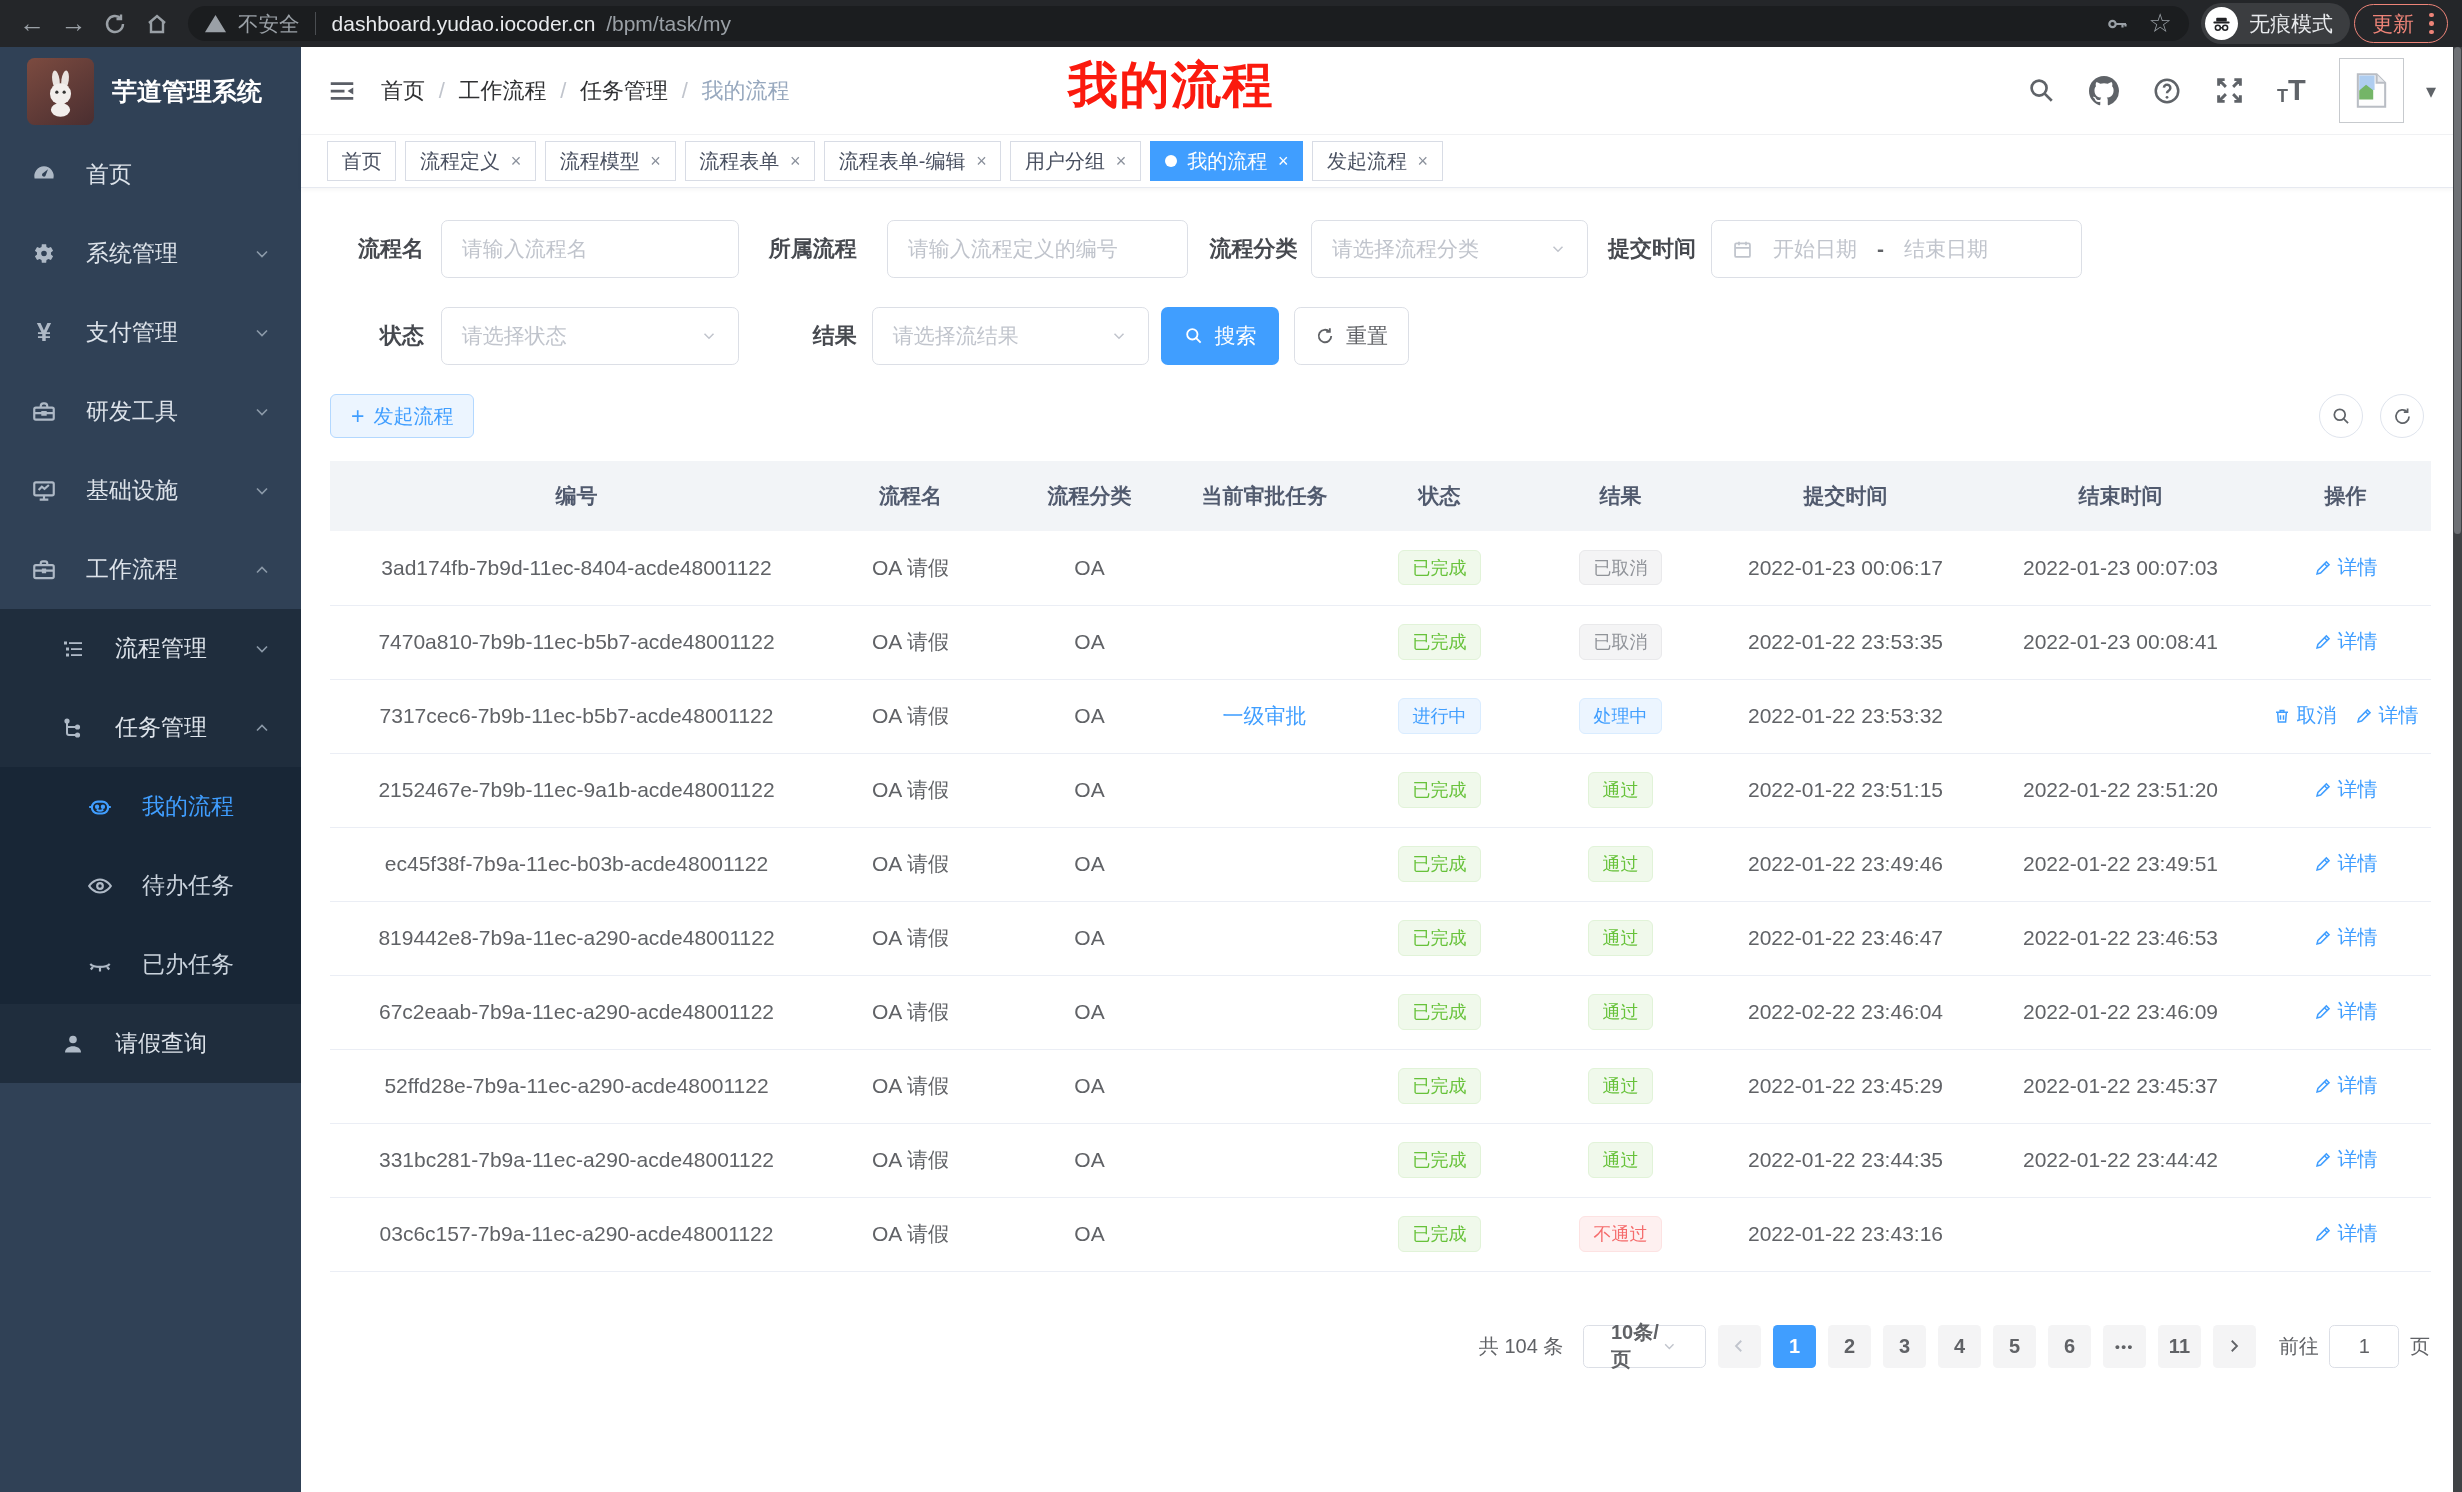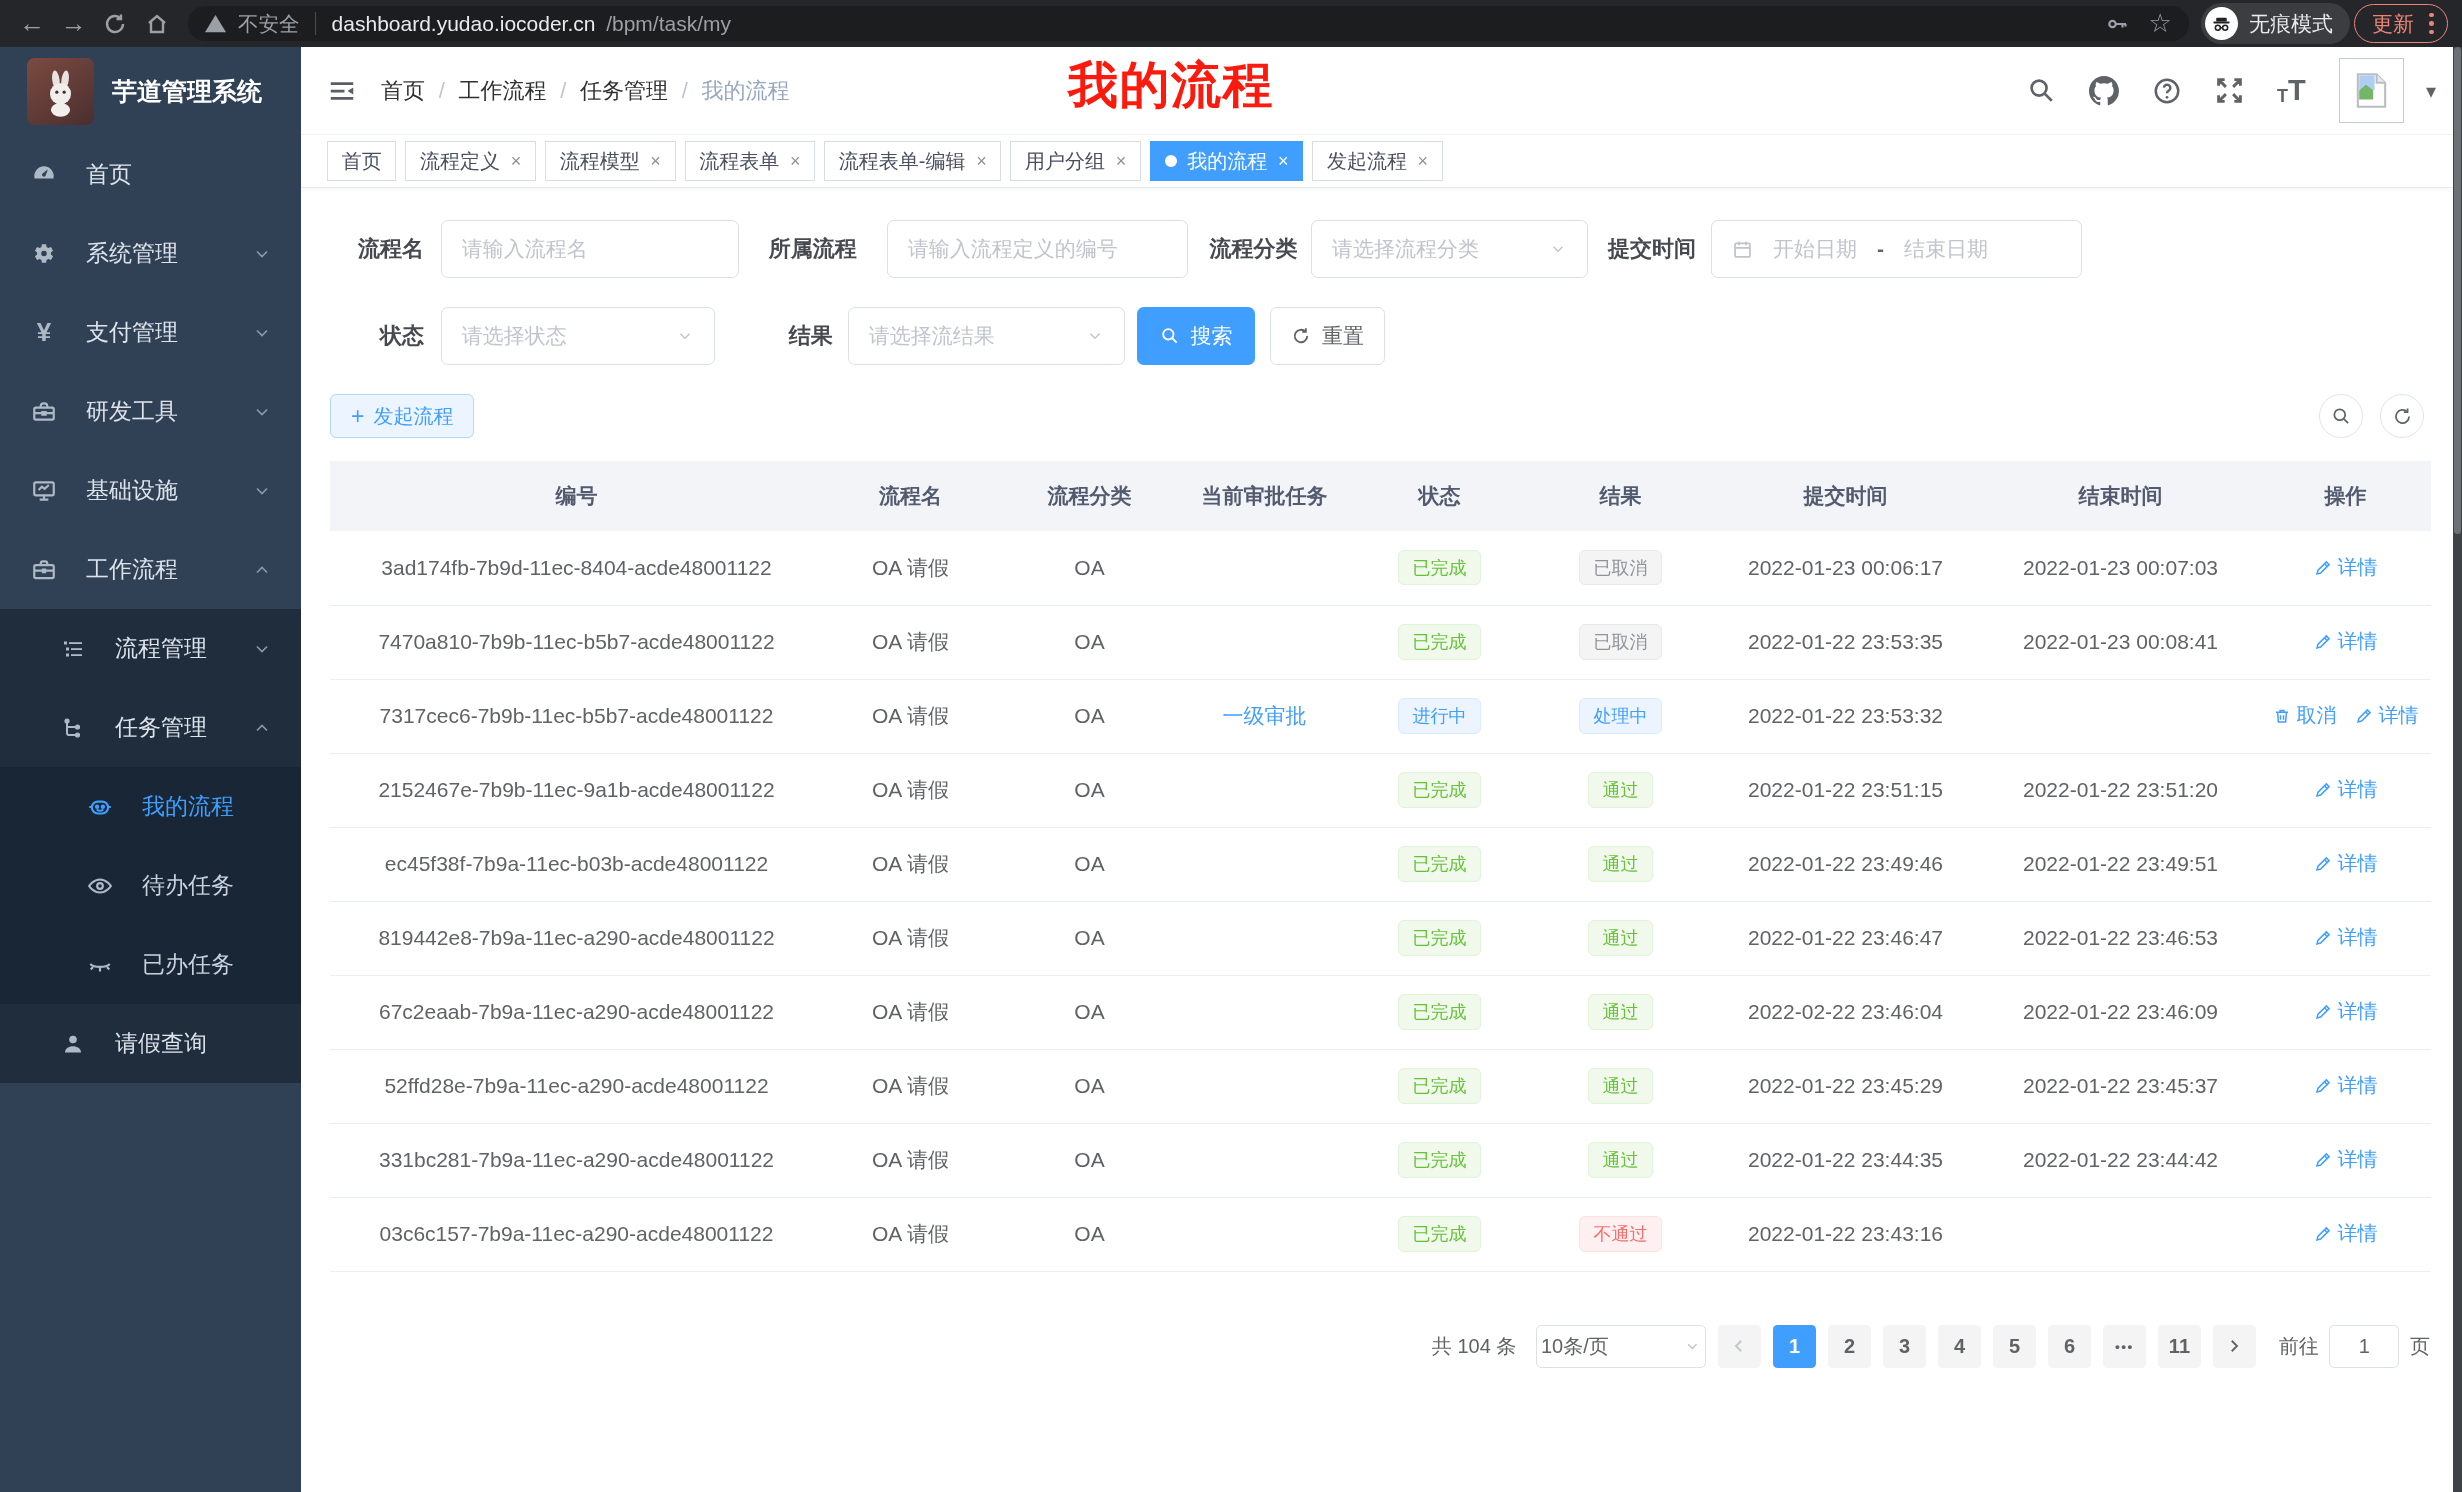--- a/index.html
+++ b/index.html
@@ -122,23 +122,23 @@
   .tag-primary { background:#ecf5ff; color:#409eff; border:1.5px solid #d9ecff; }
   .tag-danger { background:#fef0f0; color:#f56c6c; border:1.5px solid #fde2e2; }
   .task-link { color:#409eff; cursor:pointer; }
   .op-link { color:#409eff; display:inline-flex; align-items:center; gap:6px;
     font-size:20px; cursor:pointer; margin:0 9px; white-space:nowrap;font-family:Liberation Mono, monospace; }
 
   
   .pager { display:flex; align-items:center; justify-content:flex-end; gap:12px;
     margin-top:53px; font-size:20px; color:#606266; padding-right:3px; }
   .pg-total { margin-right:7.6px; }
-  .pg-size { width:170px; height:43px; border:1.5px solid #dcdfe6; border-radius:5.3px;
-    display:flex; align-items:center; justify-content:space-between; padding:0 4px;
-    color:#606266; cursor:pointer; }
+  .pg-size { width:123px; height:43px; border:1.5px solid #dcdfe6; border-radius:5.3px;
+    display:flex; align-items:center; justify-content:space-between; padding:0 27px;
+    color:#606266; cursor:pointer;font-weight:bold; }
   .pg-btn { min-width:43px; height:43px; background:#f4f4f5; border-radius:4.6px;
     display:flex; align-items:center; justify-content:center; font-weight:bold;
     color:#606266; cursor:pointer; border:none; font-size:20px; }
   .pg-btn.active { background:#409eff; color:#fff; }
   .pg-arrow { color:#606266; }
   .pg-arrow.disabled { color:#c0c4cc; }
   .pg-goto { display:flex; align-items:center; gap:10.7px; margin-left:10.7px; }
   .pg-goto-input { width:70px; height:43px; border:1.5px solid #dcdfe6; border-radius:5.3px;
     text-align:center; font-size:20px; color:#606266; }
 
@@ -494,21 +494,21 @@
               </svg>
             </span>
           <span>开始日期</span>
           <span class="dsep">-</span>
           <span>结束日期</span>
         </div>
       </div>
 
       <div class="frow">
         <span class="flabel" style="width:94px;margin-right:16.7px;">状态</span>
-        <div class="finput fselect" style="width:274px;gap:9px;">
+        <div class="finput fselect" style="width:298px;gap:9px;">
           <span>请选择状态</span>
           <span class="sel-chev">
               <svg width="18" height="18" viewBox="0 0 24 24" fill="none" stroke="currentColor" stroke-width="2">
                 <path d="M6 9l6 6 6-6"></path>
               </svg>
             </span>
         </div>
         <span class="flabel" style="width:100px;margin-left:18px;margin-right:15px;">结果</span>
         <div class="finput fselect" style="width:277px;">
           <span>请选择流结果</span>

